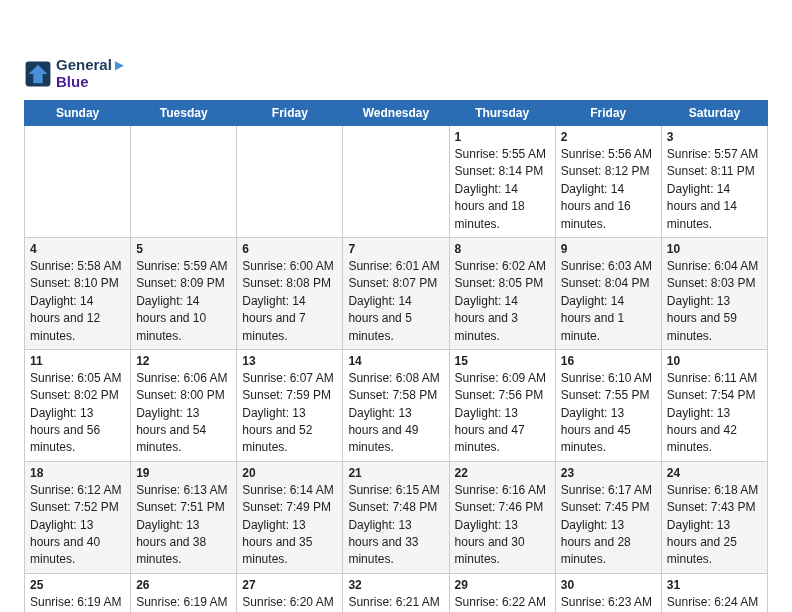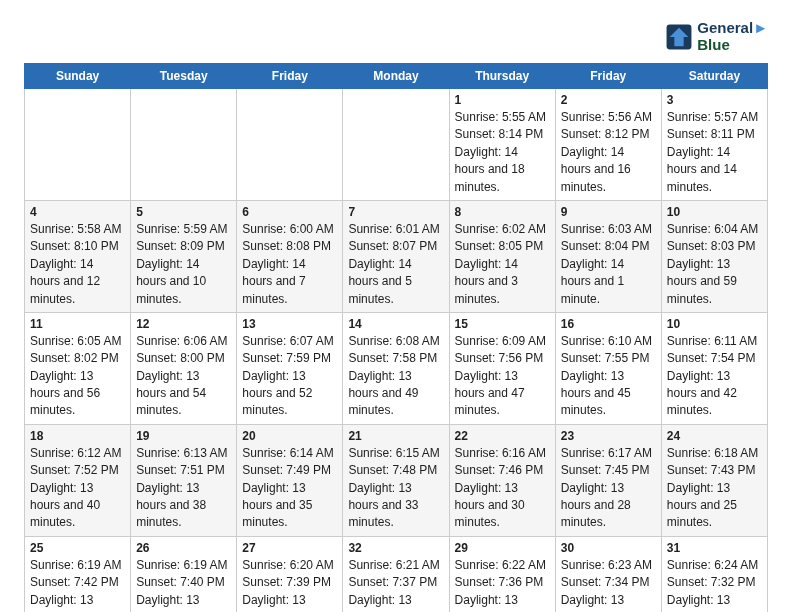--- a/index.html
+++ b/index.html
@@ -5,23 +5,24 @@
     * { box-sizing: border-box; margin: 0; padding: 0; }
     body {
       font-family: Arial, sans-serif;
       background: #fff;
       width: 792px;
       min-height: 612px;
       padding: 20px 24px 20px 24px;
     }
     .header-area {
       display: flex;
-      justify-content: flex-end;
+      justify-content: flex-start;
       align-items: flex-start;
       margin-bottom: 10px;
+      margin-top: 37px;
     }
     .logo {
       display: flex;
       align-items: center;
       gap: 4px;
     }
     .logo-icon {
       width: 28px;
       height: 28px;
     }
@@ -82,36 +83,36 @@
 <body>
 
 <div class="header-area">
   <div class="logo">
     <svg class="logo-icon" viewBox="0 0 36 36">
       <rect x="2" y="2" width="32" height="32" rx="4" fill="#1a3a5c"></rect>
       <polygon points="18,6 30,18 24,18 24,30 12,30 12,18 6,18" fill="#4a90d9"></polygon>
     </svg>
     <div>
       <div style="font-size:15px;font-weight:bold;color:#1a3a5c;line-height:1.1;">General<span style="color:#4a90d9;">►</span></div>
-      <div style="font-size:15px;font-weight:bold;color:#14532d;line-height:1.1;">Blue</div>
+      <div style="font-size:15px;font-weight:bold;color:#4c1d95;line-height:1.1;">Blue</div>
     </div>
   </div>
   <div class="title-area">
     <div class="month-title"></div>
     <div class="location-title"></div>
   </div>
 </div>
 
 <table>
   <thead>
     <tr id="weekday-header">
         <th>Sunday</th>
         <th>Tuesday</th>
         <th>Friday</th>
-        <th>Monday</th>
+        <th>Wednesday</th>
         <th>Thursday</th>
         <th>Friday</th>
         <th>Saturday</th>
       </tr>
   </thead>
   <tbody id="calendar-body">
       <tr>
         <td class="empty-cell"></td>
         <td class="empty-cell"></td>
         <td class="empty-cell"></td>

